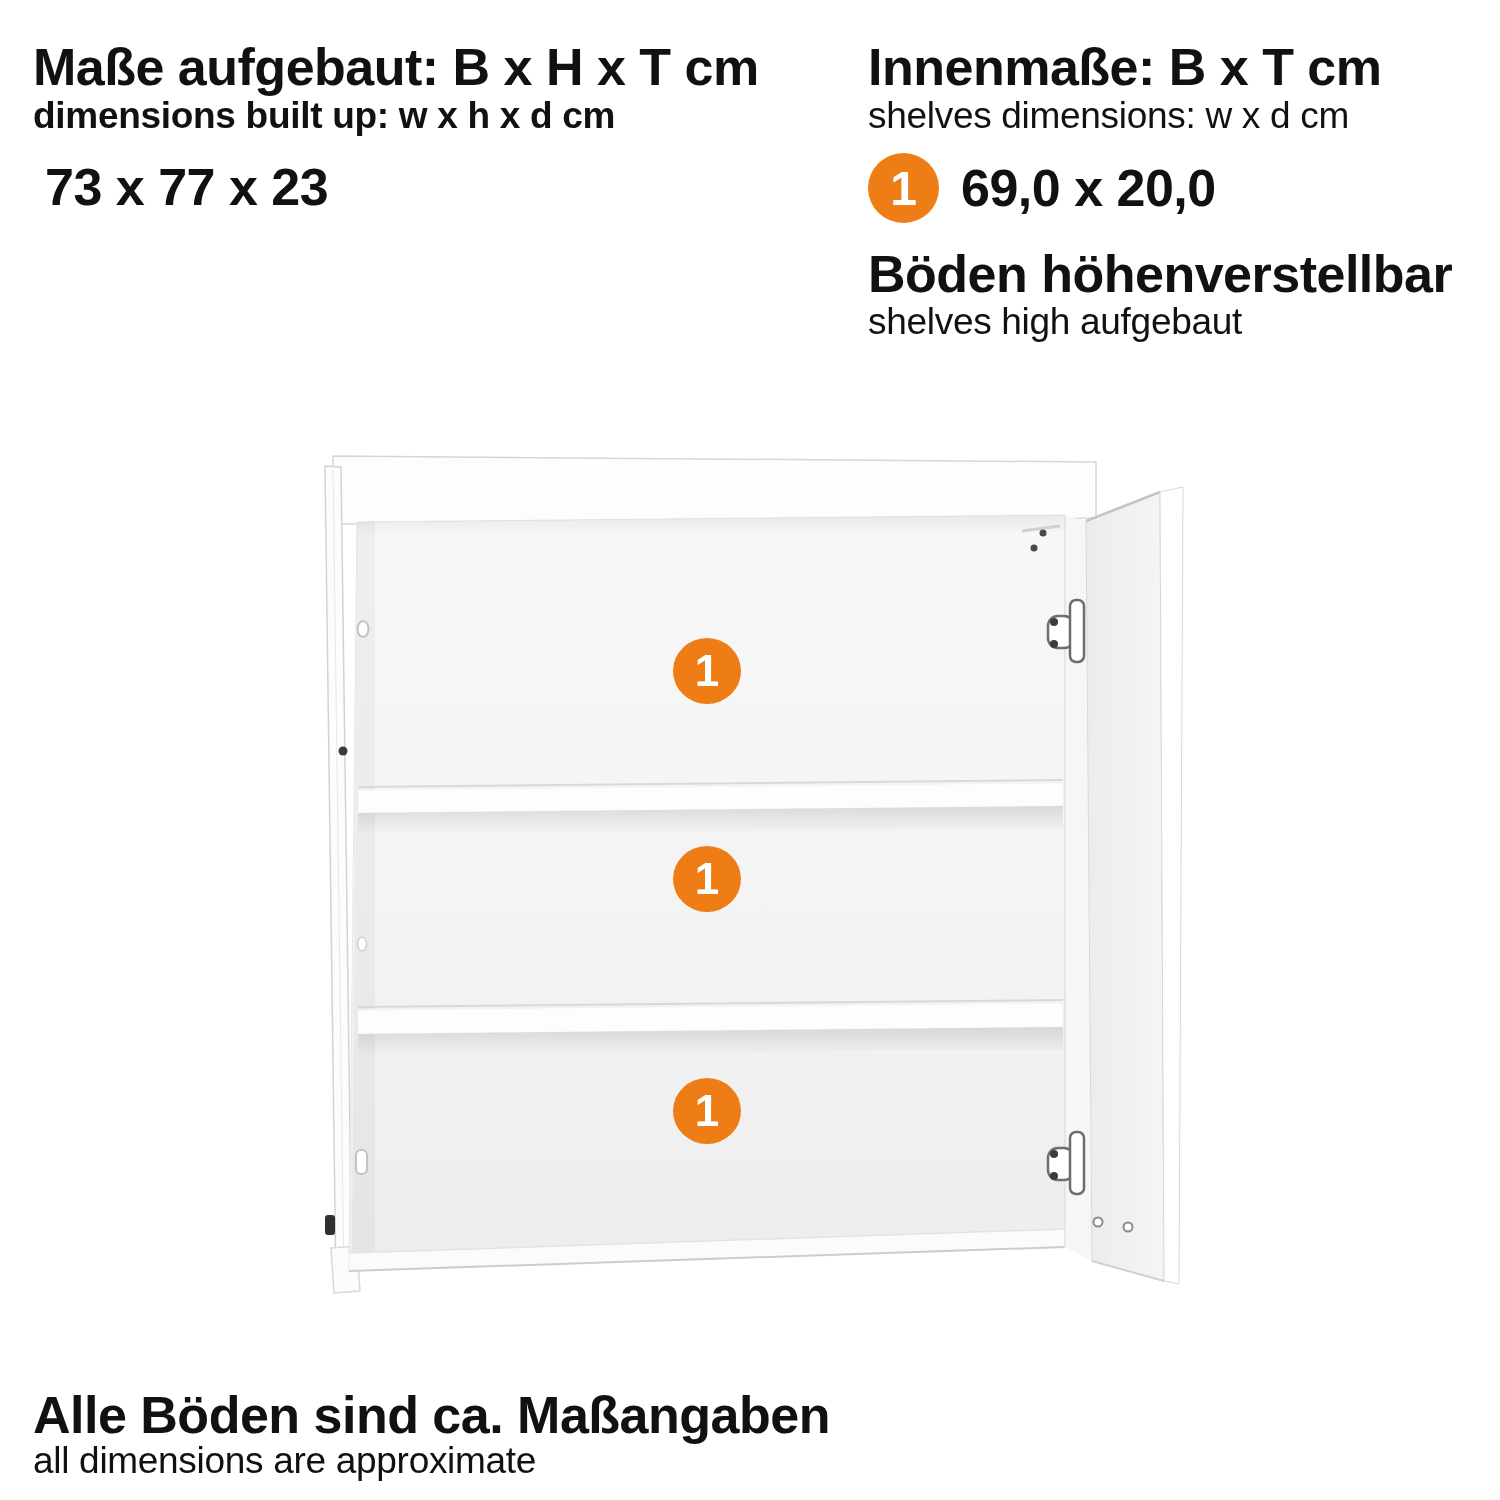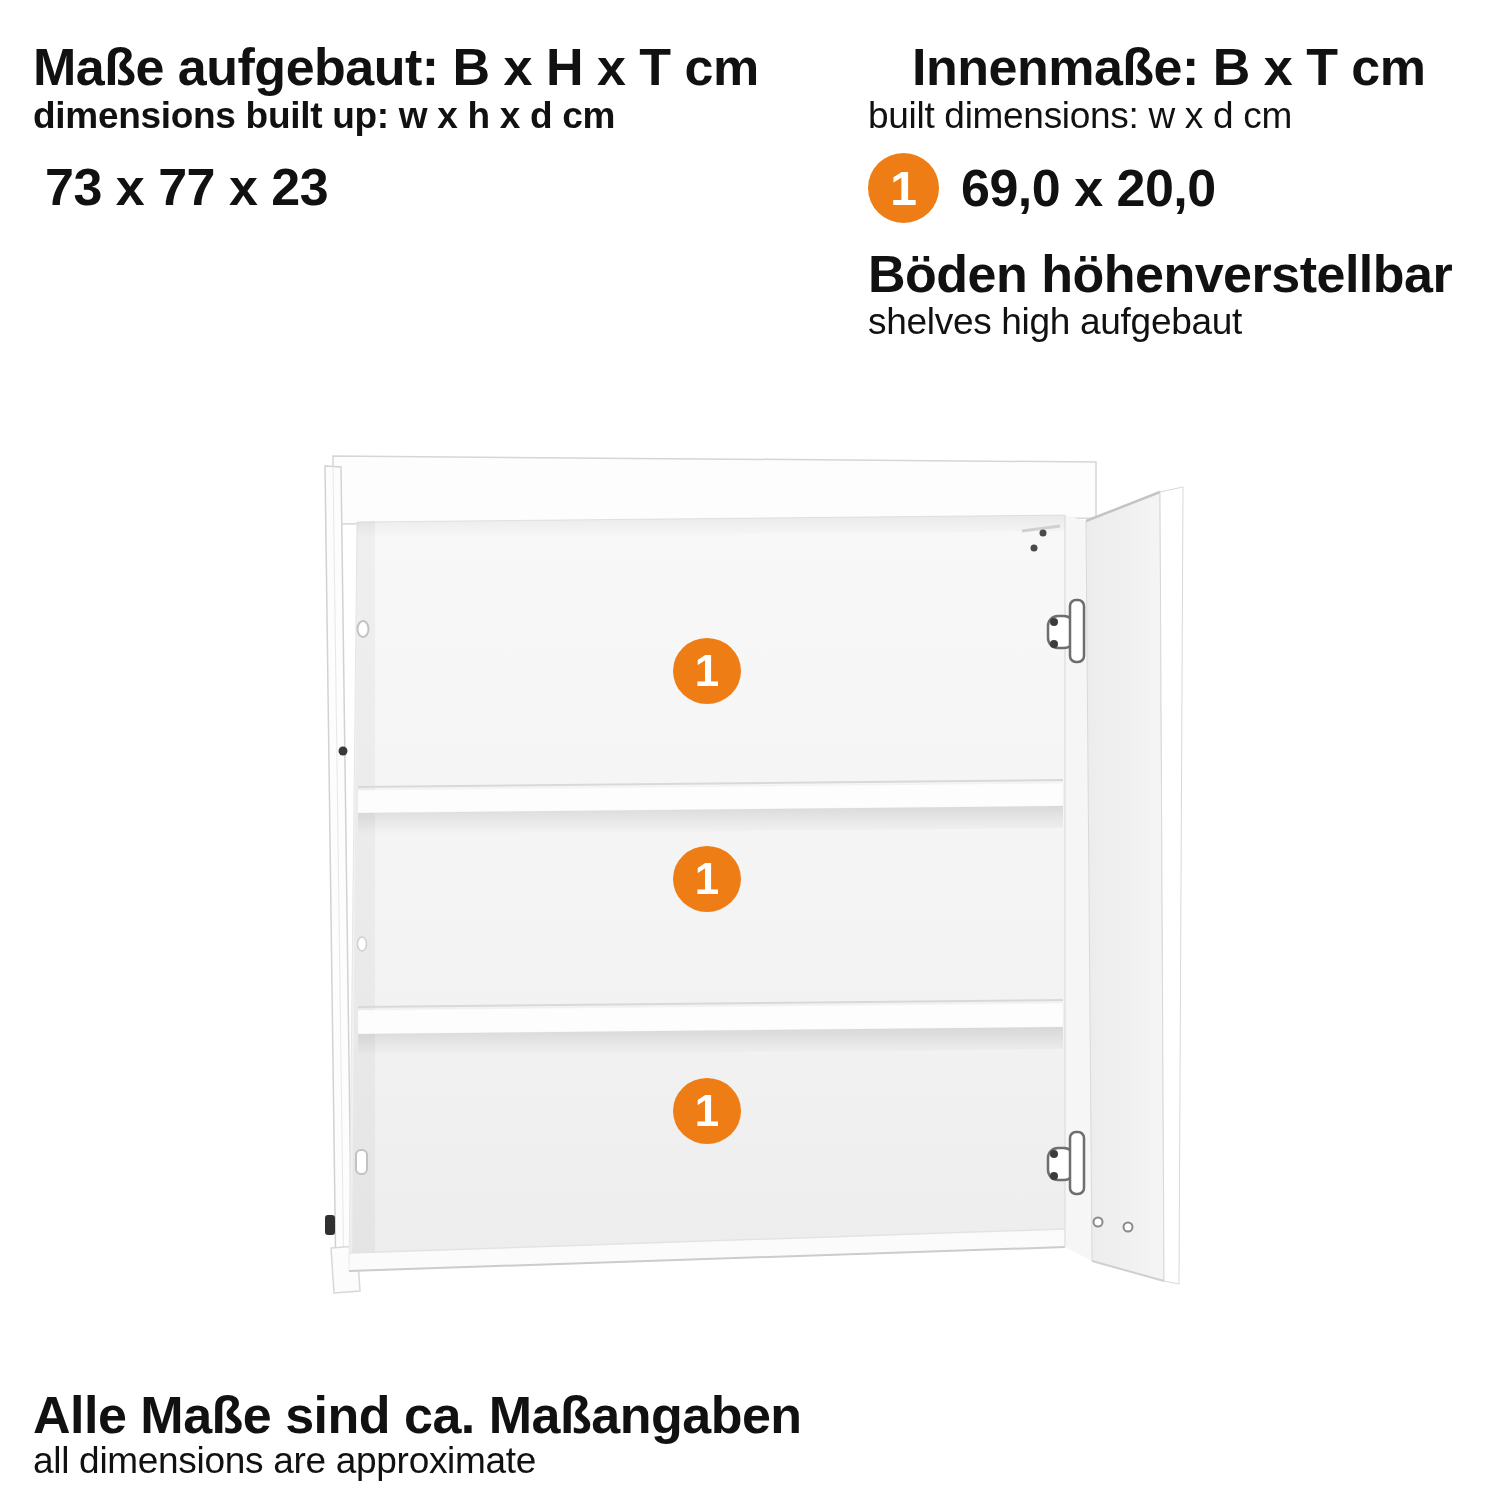--- a/index.html
+++ b/index.html
@@ -16,21 +16,21 @@
   .h1{font-size:52px;font-weight:bold;letter-spacing:-0.5px;line-height:1.12;}
   .sub{font-size:37px;font-weight:normal;letter-spacing:-0.3px;line-height:1.12;}
   :root{--accent:#ee7d16;}
 
   
   .tl-title{left:33px;top:38px;}
   .tl-sub{left:33px;top:95px;font-weight:bold;}
   .tl-value{left:33px;top:158px;margin-left:12px;}
 
   
-  .tr-title{left:912px;top:38px;}
+  .tr-title{left:868px;top:38px;}
   .tr-sub{left:868px;top:95px;}
   .badge-row{position:absolute;left:868px;top:153px;display:flex;align-items:center;gap:22px;}
   .tr-note{left:868px;top:245px;}
   .tr-note-sub{left:868px;top:301px;}
 
   
   .ft-title{left:33px;top:1386px;}
   .ft-sub{left:33px;top:1440px;}
 
   .badge{
@@ -56,21 +56,21 @@
 </head>
 <body>
 
 <div class="canvas">
 
   <div class="line h1 tl-title">Maße aufgebaut: B x H x T cm</div>
   <div class="line sub tl-sub">dimensions built up: w x h x d cm</div>
   <div class="line h1 tl-value">73 x 77 x 23</div>
 
   <div class="line h1 tr-title">Innenmaße: B x T cm</div>
-  <div class="line sub tr-sub">built dimensions: w x d cm</div>
+  <div class="line sub tr-sub">shelves dimensions: w x d cm</div>
   <div class="badge-row">
     <span class="badge">1</span>
     <span class="h1" style="position:static">69,0 x 20,0</span>
   </div>
   <div class="line h1 tr-note">Böden höhenverstellbar</div>
   <div class="line sub tr-note-sub">shelves high aufgebaut</div>
 
   <svg class="diagram-svg" width="1500" height="1500" viewBox="0 0 1500 1500" aria-hidden="true">
     <defs>
       <linearGradient id="backPanel" x1="0" y1="0" x2="0" y2="1">
@@ -164,16 +164,16 @@
       <circle cx="343" cy="751" r="4.5" fill="#3a3a3a"></circle>
       <ellipse cx="362" cy="944" rx="4.5" ry="7" fill="#ffffff" stroke="#d0d0d0" stroke-width="1.5"></ellipse>
       <rect x="356" y="1150" width="11" height="24" rx="5" fill="#ffffff" stroke="#c2c2c2" stroke-width="2"></rect>
     </g>
   </svg>
 
   <div class="marker m1">1</div>
   <div class="marker m2">1</div>
   <div class="marker m3">1</div>
 
-  <div class="line h1 ft-title">Alle Maße sind ca. Maßangaben</div>
+  <div class="line h1 ft-title">Alle Böden sind ca. Maßangaben</div>
   <div class="line sub ft-sub">all dimensions are approximate</div>
 
 </div>
 
 </body></html>

